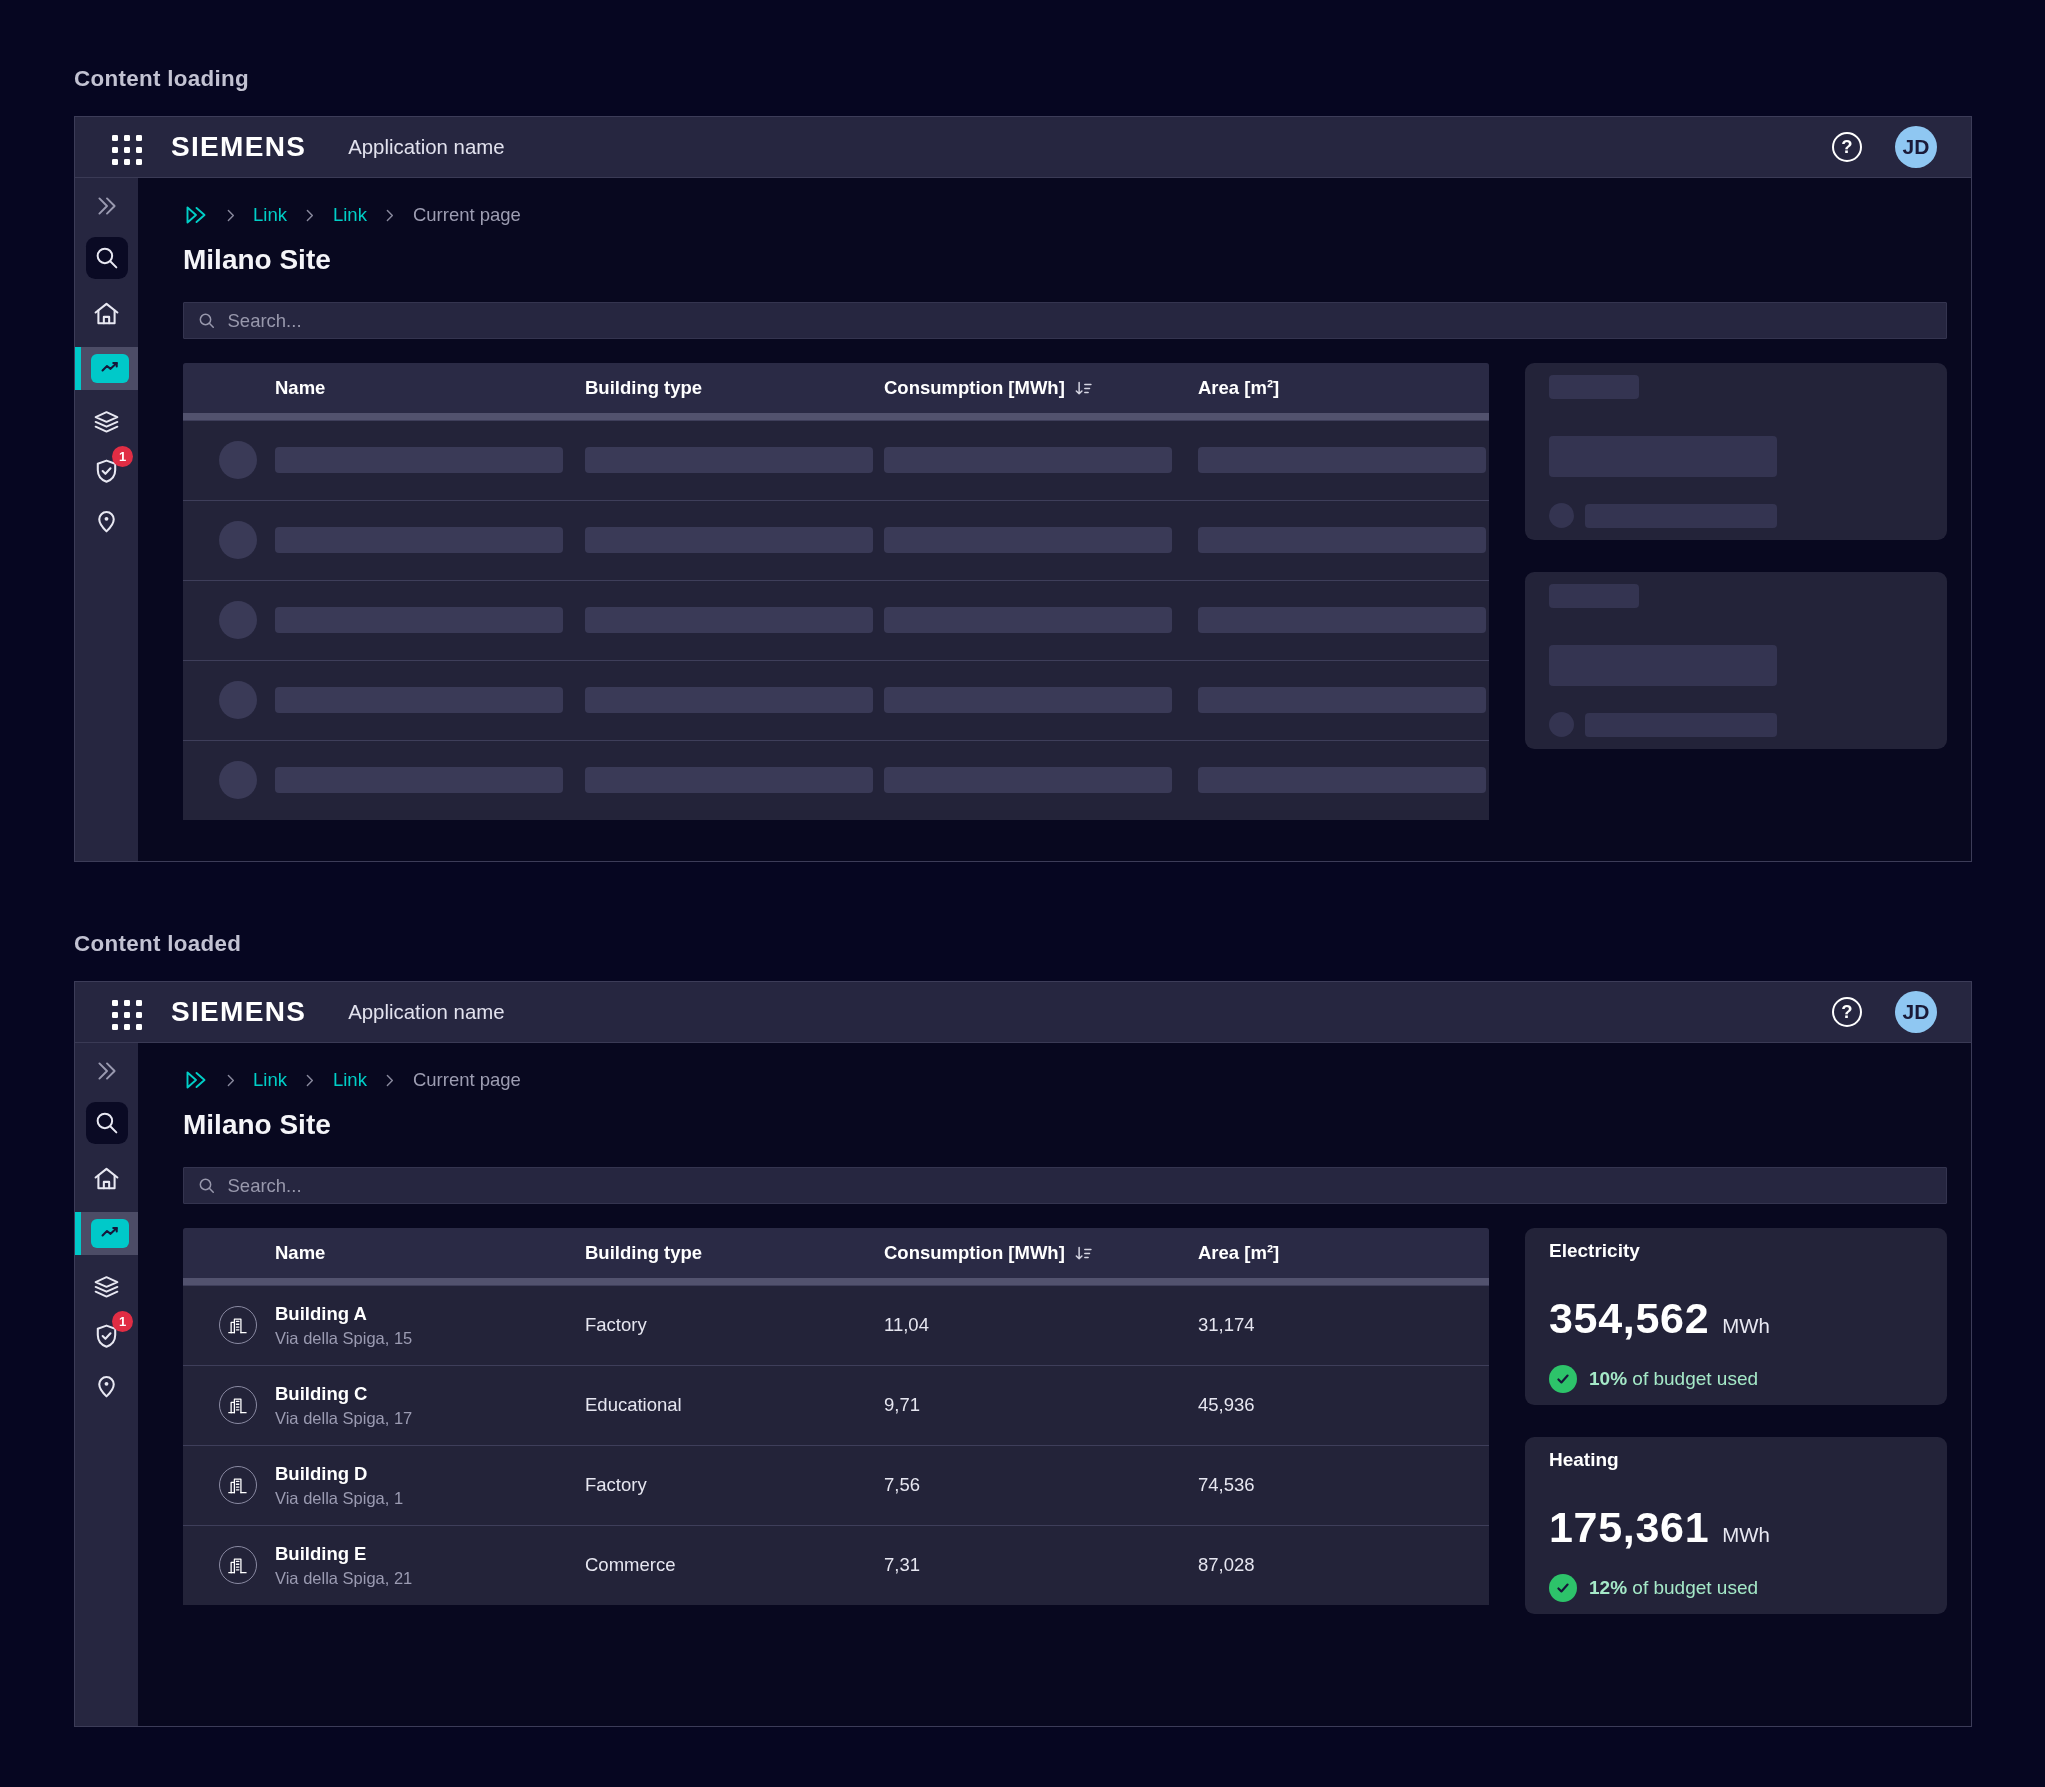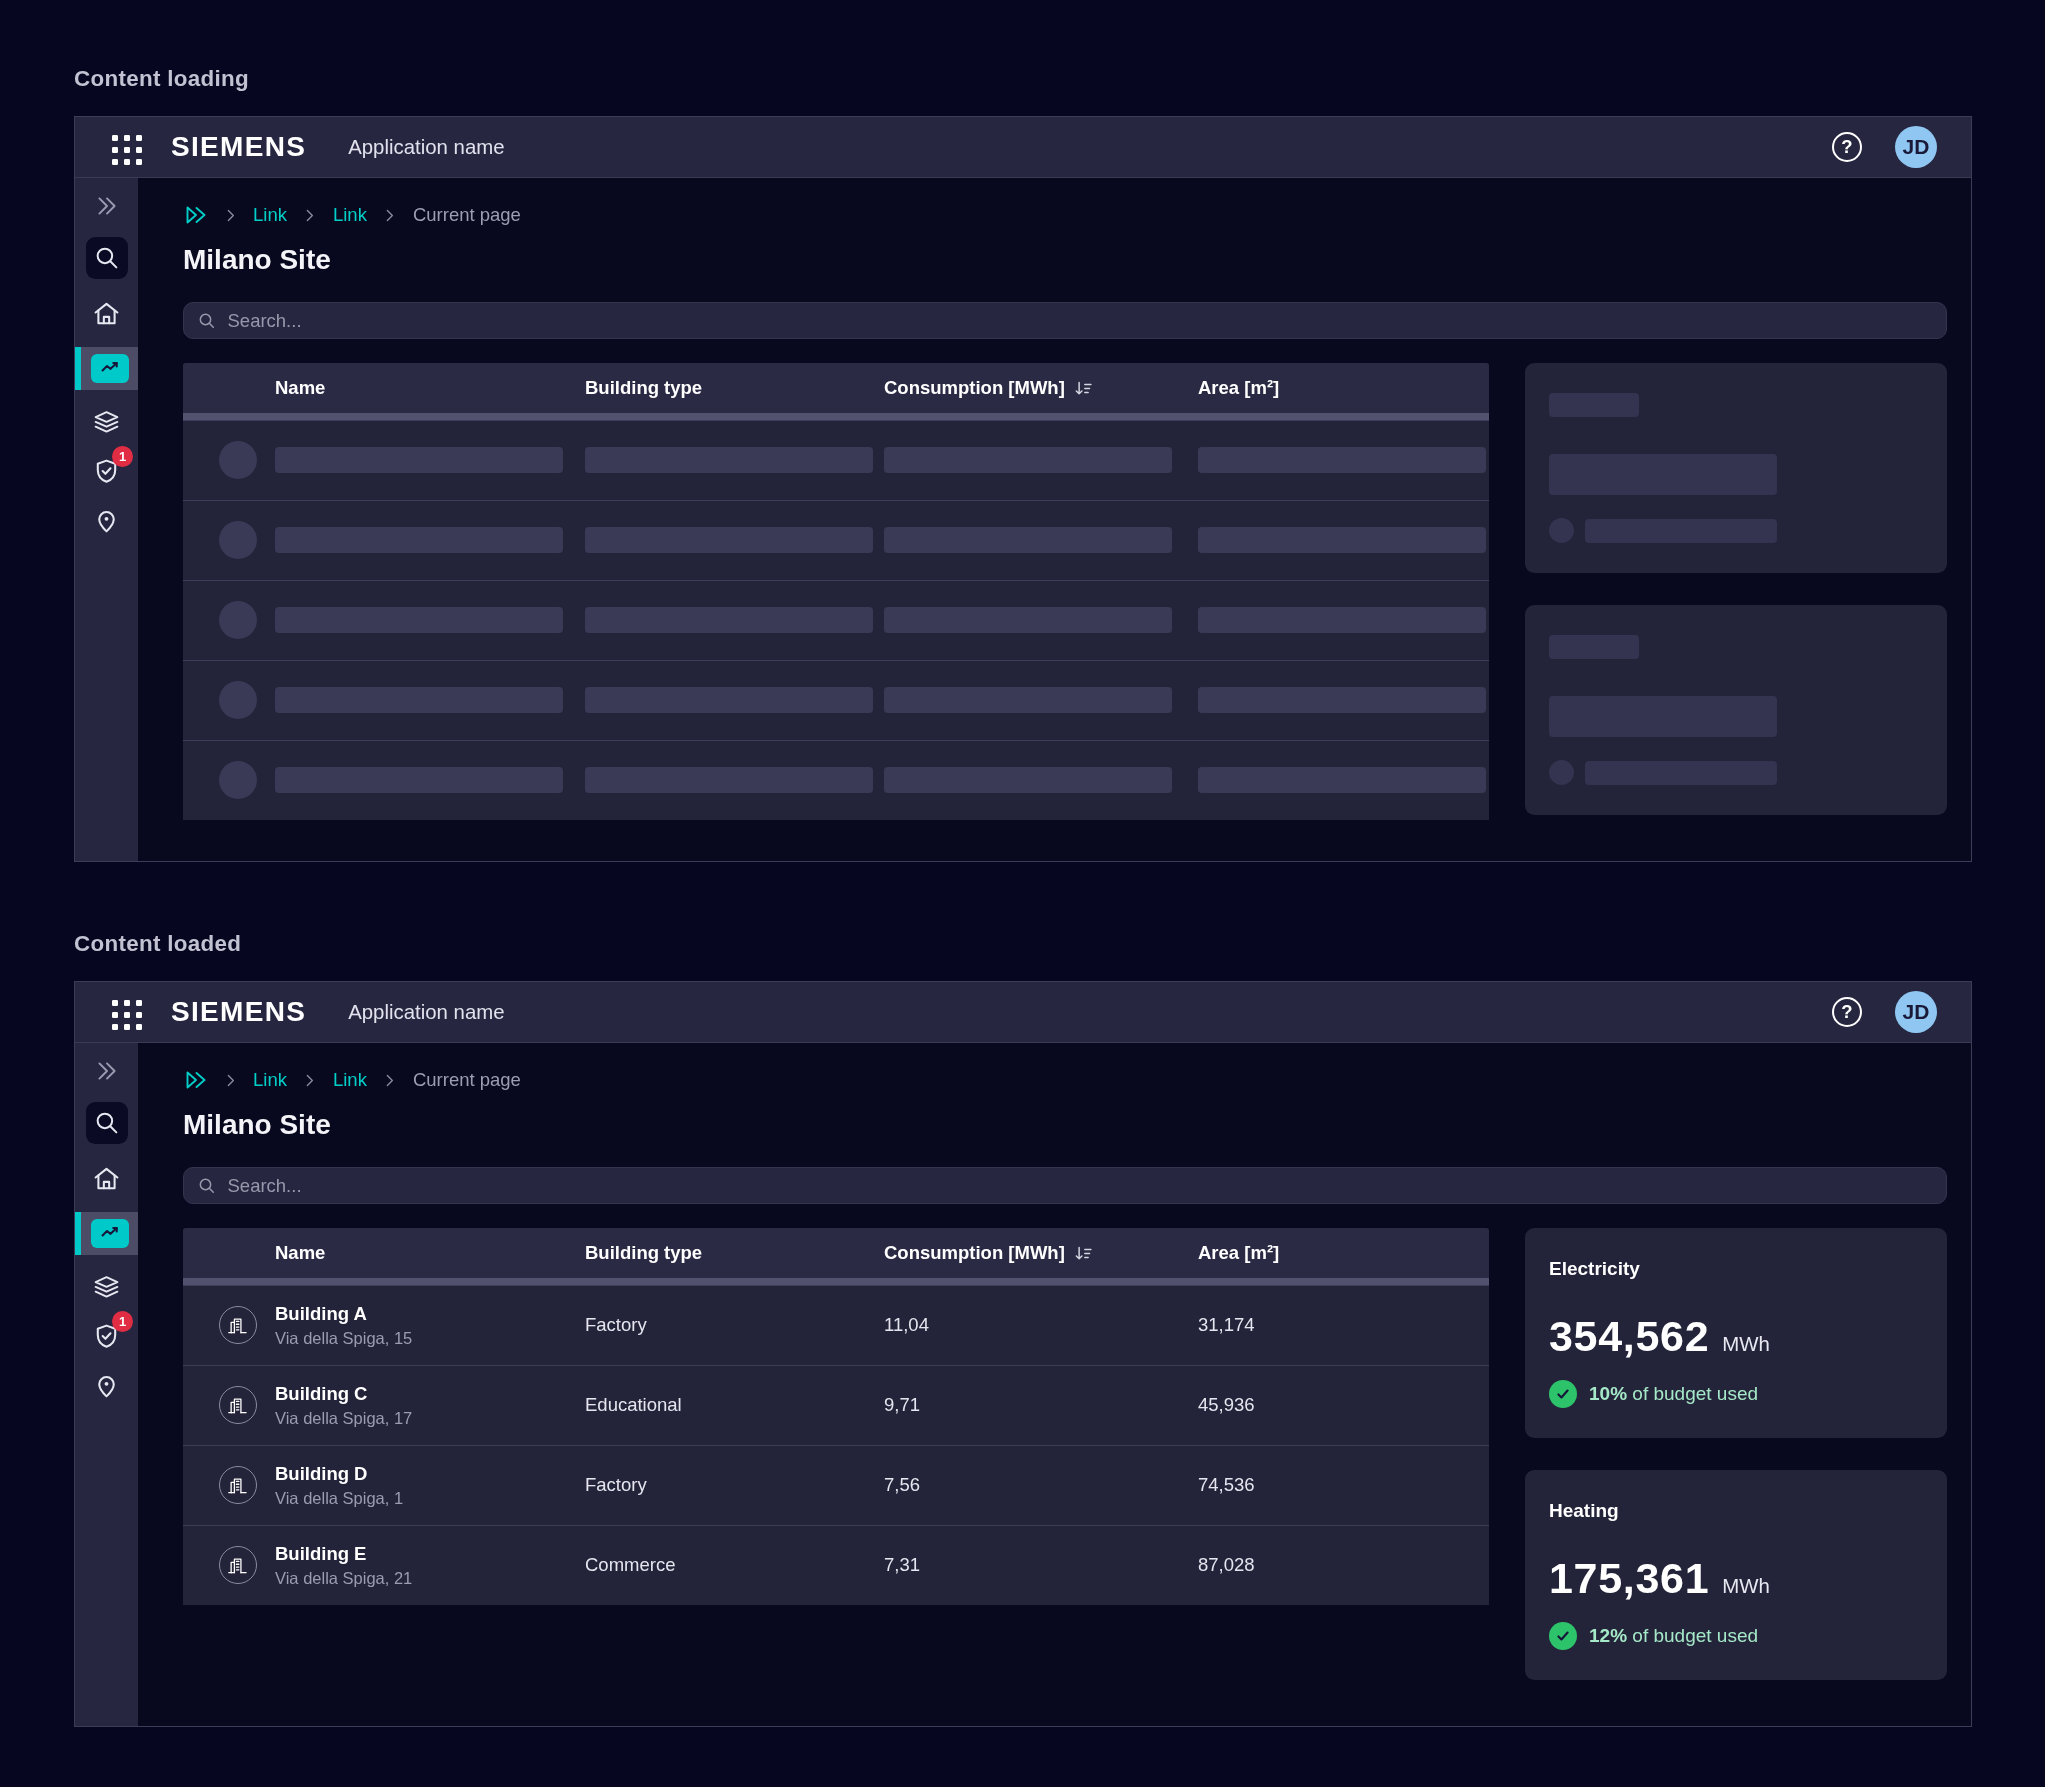--- a/index.html
+++ b/index.html
@@ -83,21 +83,21 @@
     background:var(--badge);color:#fff;font-size:13px;font-weight:700;
     display:flex;align-items:center;justify-content:center;padding:0 5.3px;}
 
   
   .main{flex:1;padding:25px 24px 0 45px;display:flex;flex-direction:column;min-width:0;}
   .breadcrumb{display:flex;align-items:center;gap:14.5px;height:24px;}
   .bc-link{color:var(--link);font-size:18.5px;cursor:pointer;}
   .bc-current{color:#9d9db2;font-size:18.5px;}
   .page-title{font-size:28px;font-weight:600;color:#f4f4f8;margin-top:17px;}
   .searchbar{
-    margin-top:26px;height:37px;background:var(--input-bg);border-radius:10px;
+    margin-top:26px;height:37px;background:var(--input-bg);border-radius:1px;
     display:flex;align-items:center;padding:0 13px;border:0.7px solid #34344f;
   }
   .searchbar input{
     background:transparent;border:none;outline:none;flex:1;
     font-family:"Liberation Sans", sans-serif;font-size:18.5px;color:var(--txt);margin-left:10.5px;
   }
   .searchbar input::placeholder{color:#9898ac;}
 
   .content-row{display:flex;margin-top:24px;gap:36px;flex:1;min-height:0;}
 
@@ -115,21 +115,21 @@
     display:flex;align-items:center;justify-content:center;}
   .name{font-size:18.5px;font-weight:700;color:#fff;line-height:1.2;}
   .addr{font-size:16.5px;color:var(--txt-dim);margin-top:4px;}
 
   
   .sk-circle{width:38px;height:38px;border-radius:50%;background:var(--skeleton);}
   .sk-bar{height:26px;border-radius:4px;background:var(--skeleton);width:288px;}
 
   
   .cards{display:flex;flex-direction:column;gap:32px;width:424px;}
-  .card{background:var(--card-bg);border-radius:9.2px;padding:30px 24px;height:210px;
+  .card{background:var(--card-bg);border-radius:9.2px;padding:12px 24px;height:177px;
     display:flex;flex-direction:column;}
   .card-title{font-size:19px;font-weight:600;color:#fff;}
   .card-value-row{display:flex;align-items:baseline;gap:13px;margin-top:32px;}
   .card-value{font-size:43px;font-weight:700;color:#fff;letter-spacing:0.7px;}
   .card-unit{font-size:20.4px;color:#e8e8f2;}
   .budget-row{display:flex;align-items:center;gap:12px;margin-top:auto;}
   .check{width:28px;height:28px;border-radius:50%;background:var(--green);
     display:flex;align-items:center;justify-content:center;}
   .budget-text{font-size:19px;color:var(--mint);}
   .budget-text b{font-weight:700;}

